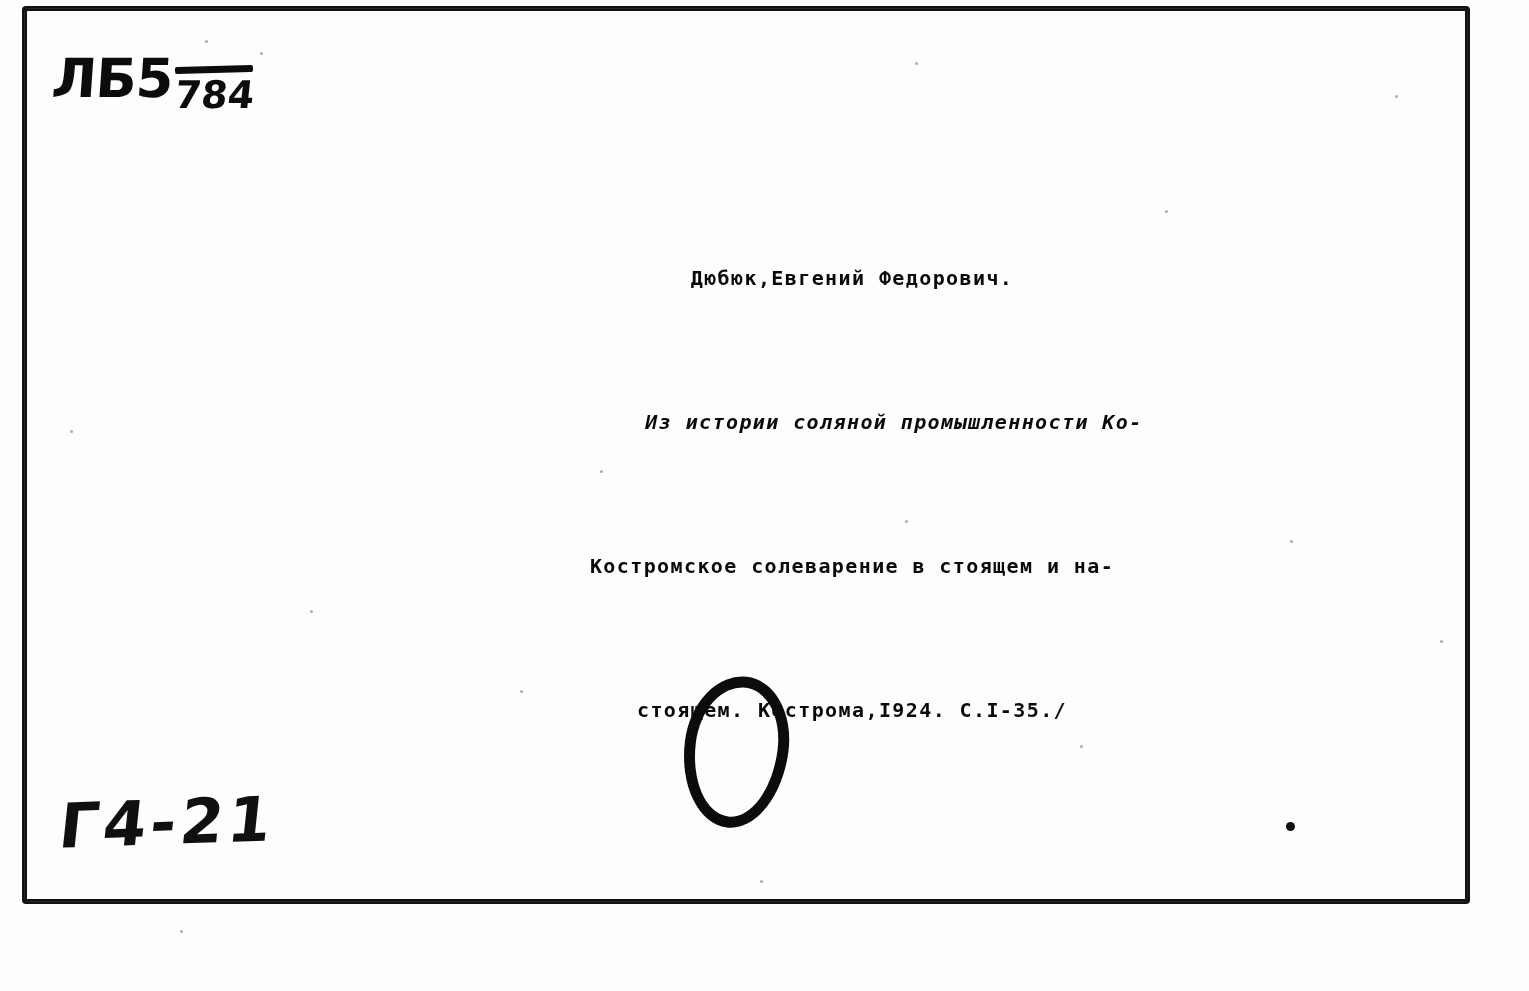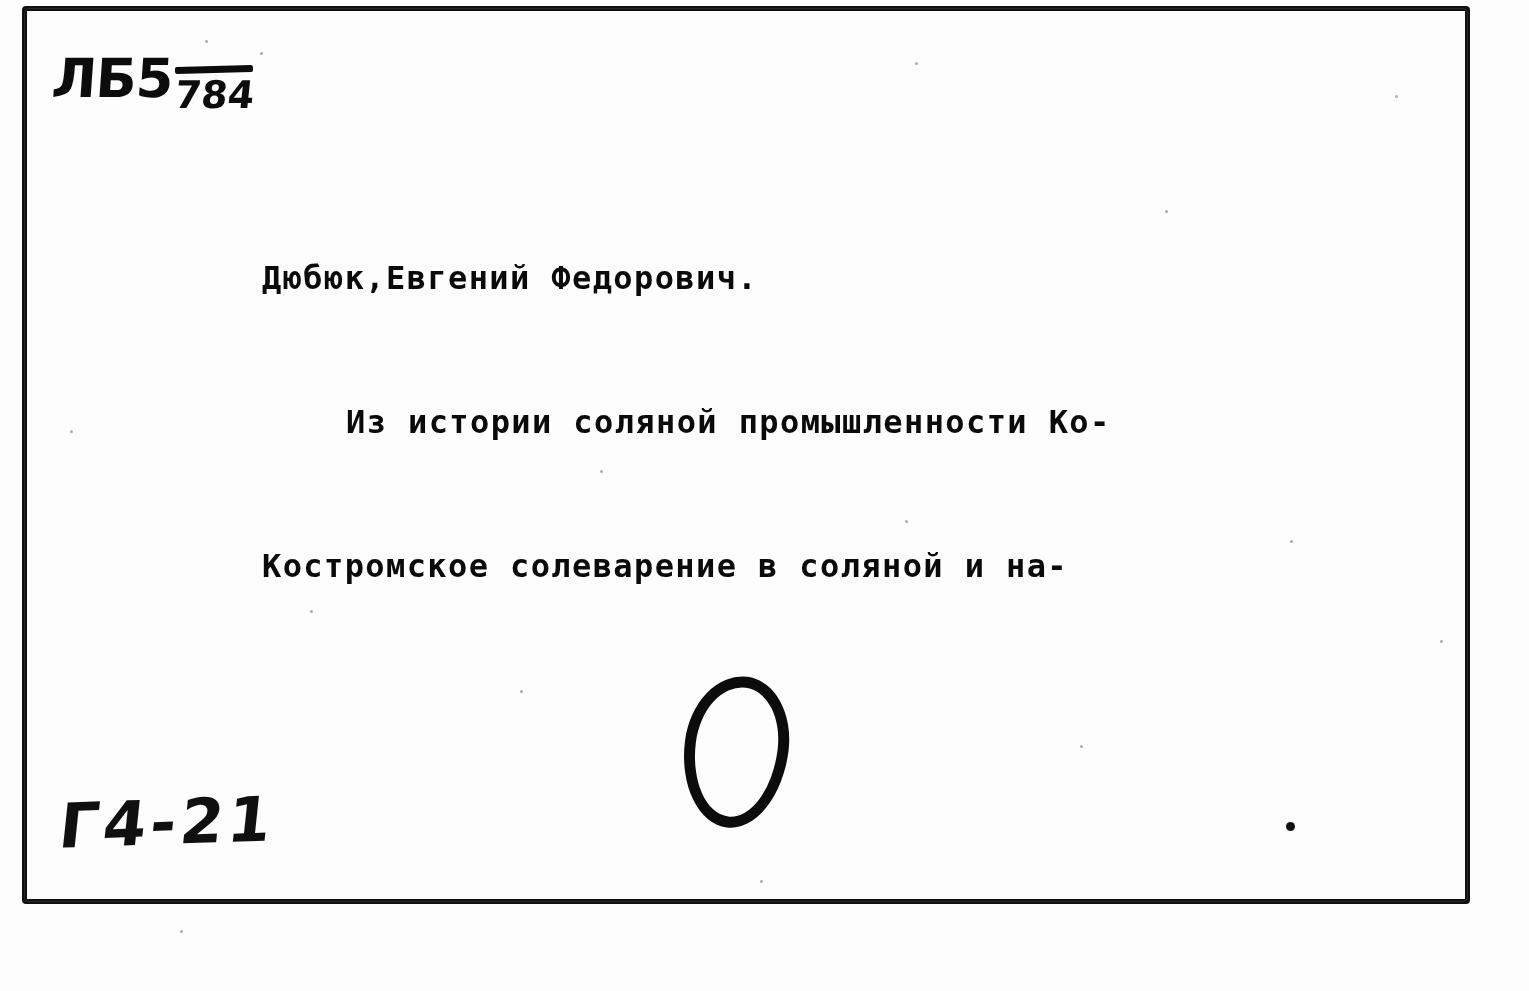--- a/index.html
+++ b/index.html
@@ -96,32 +96,34 @@
   }
 
   
   .typed-block {
     position: absolute;
     left: 262px;
     top: 158px;
     width: 1180px;
     color: #0a0a0a;
     font-family: "DejaVu Sans Mono", monospace;
-    font-size: 32px;
+    font-size: 20px;
     line-height: 48px;
     letter-spacing: 1.4px;
     white-space: pre;
     font-weight: 700;
+    text-align: center;
   }
   .typed-block .ln {
     display: block;
     white-space: pre;
   }
   .typed-block .ln.indent {
     padding-left: 84px;
+    font-style: italic;
   }
 
   
   .circle-mark {
     position: absolute;
     left: 684px;
     top: 676px;
     width: 104px;
     height: 152px;
     border: 11px solid #0c0c0c;
@@ -183,21 +185,22 @@
     <span class="sm-frac">
       <span class="sm-num"></span>
       <span class="sm-bar"></span>
       <span class="sm-den">784</span>
     </span>
   </div>
 
   <div class="typed-block">
     <span class="ln">Дюбюк,Евгений Федорович.</span>
     <span class="ln indent">Из истории соляной промышленности Ко-</span>
-    <span class="ln">Костромское солеварение в соляной и на-</span>
+    <span class="ln">Костромское солеварение в стоящем и на-</span>
+    <span class="ln">стоящем. Кострома,I924. С.I-35./</span>
   </div>
 
   <div class="circle-mark"></div>
 
   <div class="call-number">Г4-21</div>
 
   <div class="ink-dot"></div>
 
   <div class="speckles">
     <i style="left:205px;top:40px"></i>

